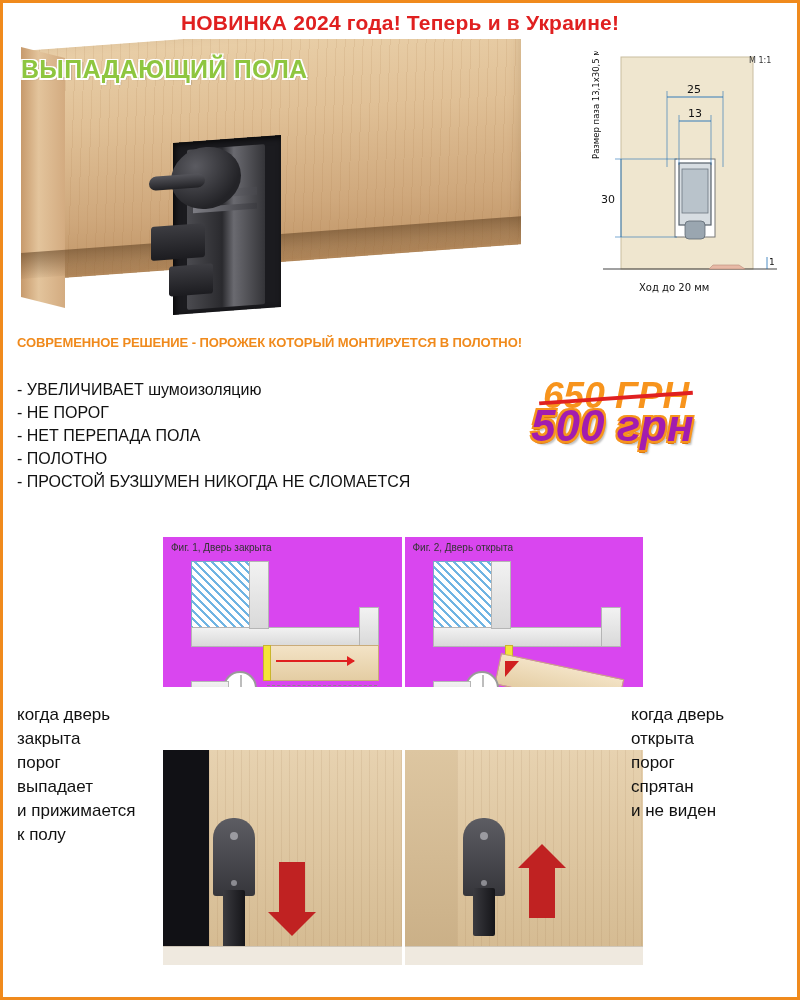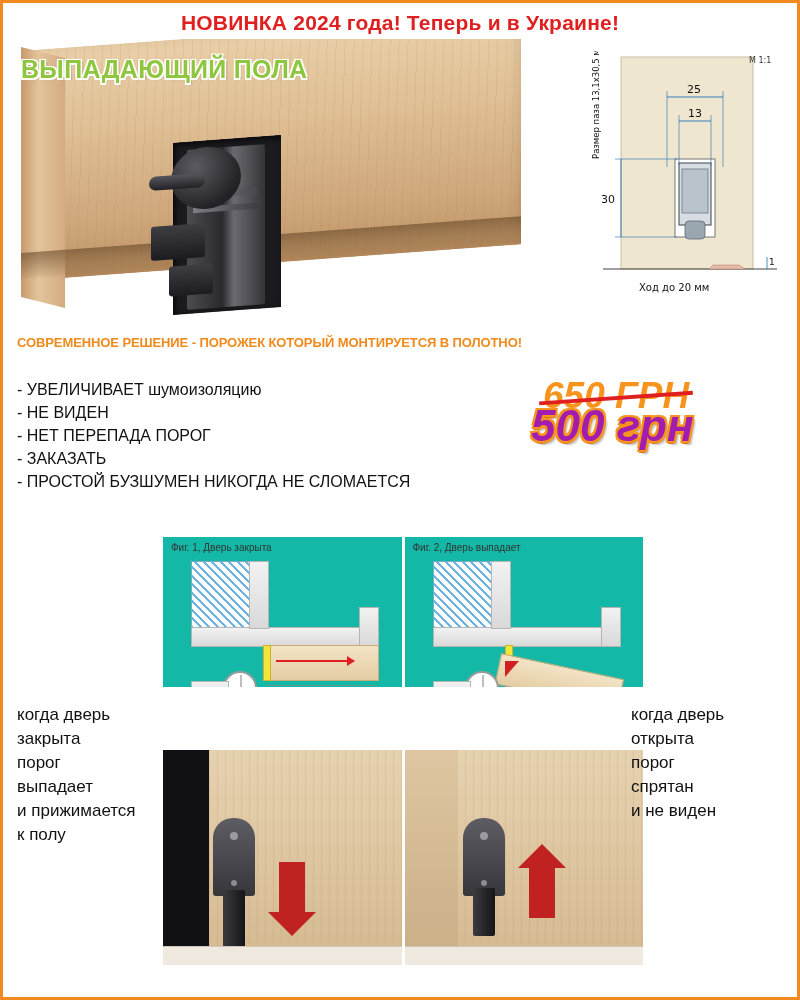--- a/index.html
+++ b/index.html
@@ -271,21 +271,21 @@
   .figrow-top {
     position: absolute;
     left: 0; top: 0;
     width: 480px; height: 210px;
     display: flex;
   }
   .fig {
     position: relative;
     width: 240px;
     height: 150px;
-    background: #14b8a6;
+    background: #d946ef;
     overflow: hidden;
   }
   .fig + .fig { border-left: 3px solid #ffffff; }
   .fig-title {
     position: absolute;
     left: 8px;
     top: 5px;
     font-size: 10px;
     color: #333;
     z-index: 5;
@@ -541,23 +541,23 @@
 
       <text transform="translate(36,108) rotate(-90)" font-family="DejaVu Sans, sans-serif" font-size="8.5" fill="#111">Размер паза 13,1х30,5 мм</text>
 
       <text x="76" y="240" font-family="DejaVu Sans, sans-serif" font-size="10" fill="#111">Ход до 20 мм</text>
     </svg>
   </div>
 
   <div class="promo-line">СОВРЕМЕННОЕ РЕШЕНИЕ - ПОРОЖЕК КОТОРЫЙ МОНТИРУЕТСЯ В ПОЛОТНО!</div>
   <div class="bullets">
     <div>- УВЕЛИЧИВАЕТ шумоизоляцию</div>
-    <div>- НЕ ВИДЕН</div>
-    <div>- НЕТ ПЕРЕПАДА ПОРОГ</div>
-    <div>- ЗАКАЗАТЬ</div>
+    <div>- НЕ ПОРОГ</div>
+    <div>- НЕТ ПЕРЕПАДА ПОЛА</div>
+    <div>- ПОЛОТНО</div>
     <div>- ПРОСТОЙ БУЗШУМЕН НИКОГДА НЕ СЛОМАЕТСЯ</div>
   </div>
 
   <div class="price-old">
     <span>650 ГРН</span>
     <span class="strike"></span>
   </div>
   <div class="price-new">500 грн</div>
 
   <div class="figpanel">
@@ -574,21 +574,21 @@
           <div class="arrow-h" style="left:8px; top:14px; width:78px;"></div>
         </div>
         <div class="yellow-bar" style="left:100px; top:108px; width:6px; height:34px;"></div>
         <div class="dashline" style="left:104px; top:148px; width:110px;"></div>
         <div class="wheel" style="left:60px; top:134px;"></div>
         <div class="floor-line" style="top:166px;"></div>
         <div class="grey-block" style="left:28px; top:144px; width:36px; height:22px;"></div>
       </div>
 
       <div class="fig">
-        <div class="fig-title">Фиг. 2, Дверь выпадает</div>
+        <div class="fig-title">Фиг. 2, Дверь открыта</div>
         <div class="hatch" style="left:28px; top:24px; width:58px; height:66px;"></div>
         <div class="grey-block" style="left:28px; top:90px; width:186px; height:18px;"></div>
         <div class="grey-block" style="left:86px; top:24px; width:18px; height:66px;"></div>
         <div class="grey-block" style="left:196px; top:70px; width:18px; height:38px;"></div>
         <div class="yellow-bar" style="left:100px; top:108px; width:6px; height:30px;"></div>
         <div class="wood-block" style="left:96px; top:116px; width:124px; height:30px; transform:rotate(12deg); transform-origin:left top;"></div>
         <div class="dashline" style="left:104px; top:158px; width:116px; transform:rotate(12deg); transform-origin:left top;"></div>
         <div class="red-wedge" style="left:100px; top:124px;"></div>
         <div class="wheel" style="left:60px; top:134px;"></div>
         <div class="floor-line" style="top:166px;"></div>

